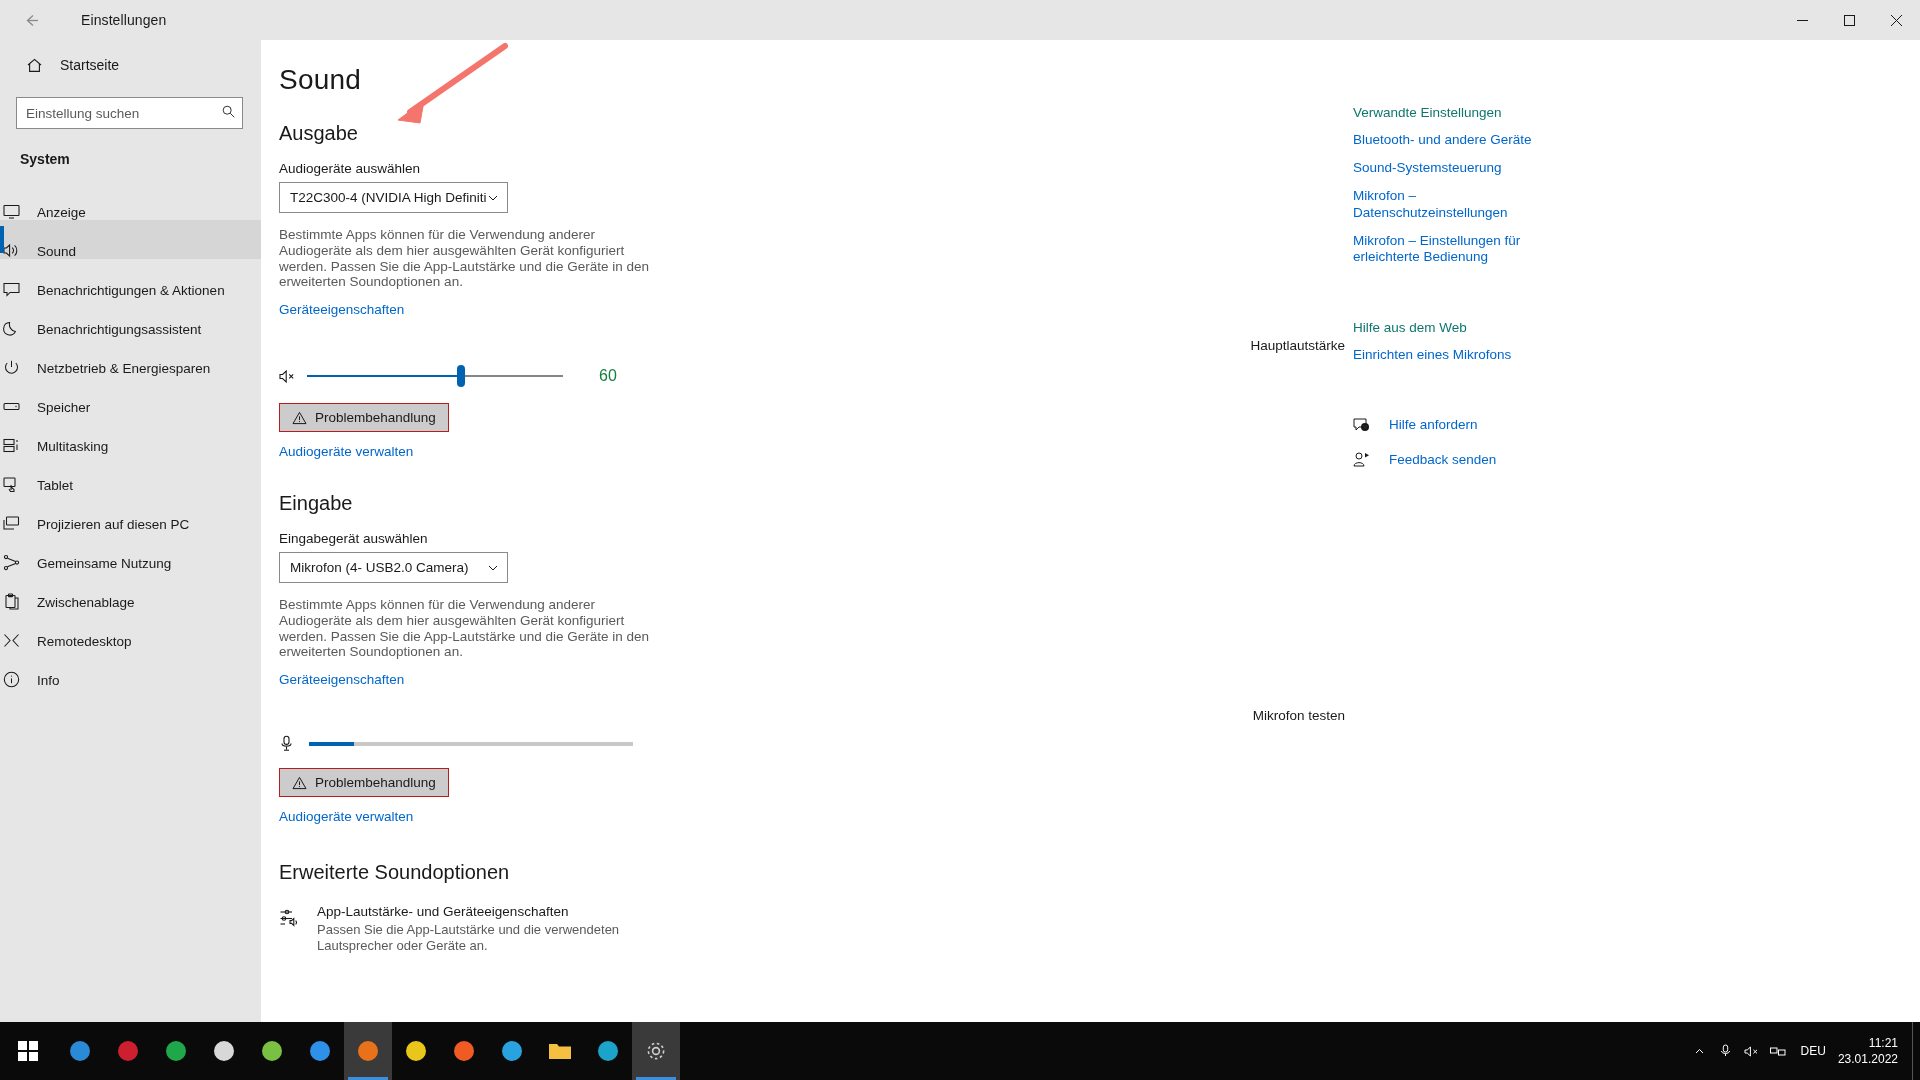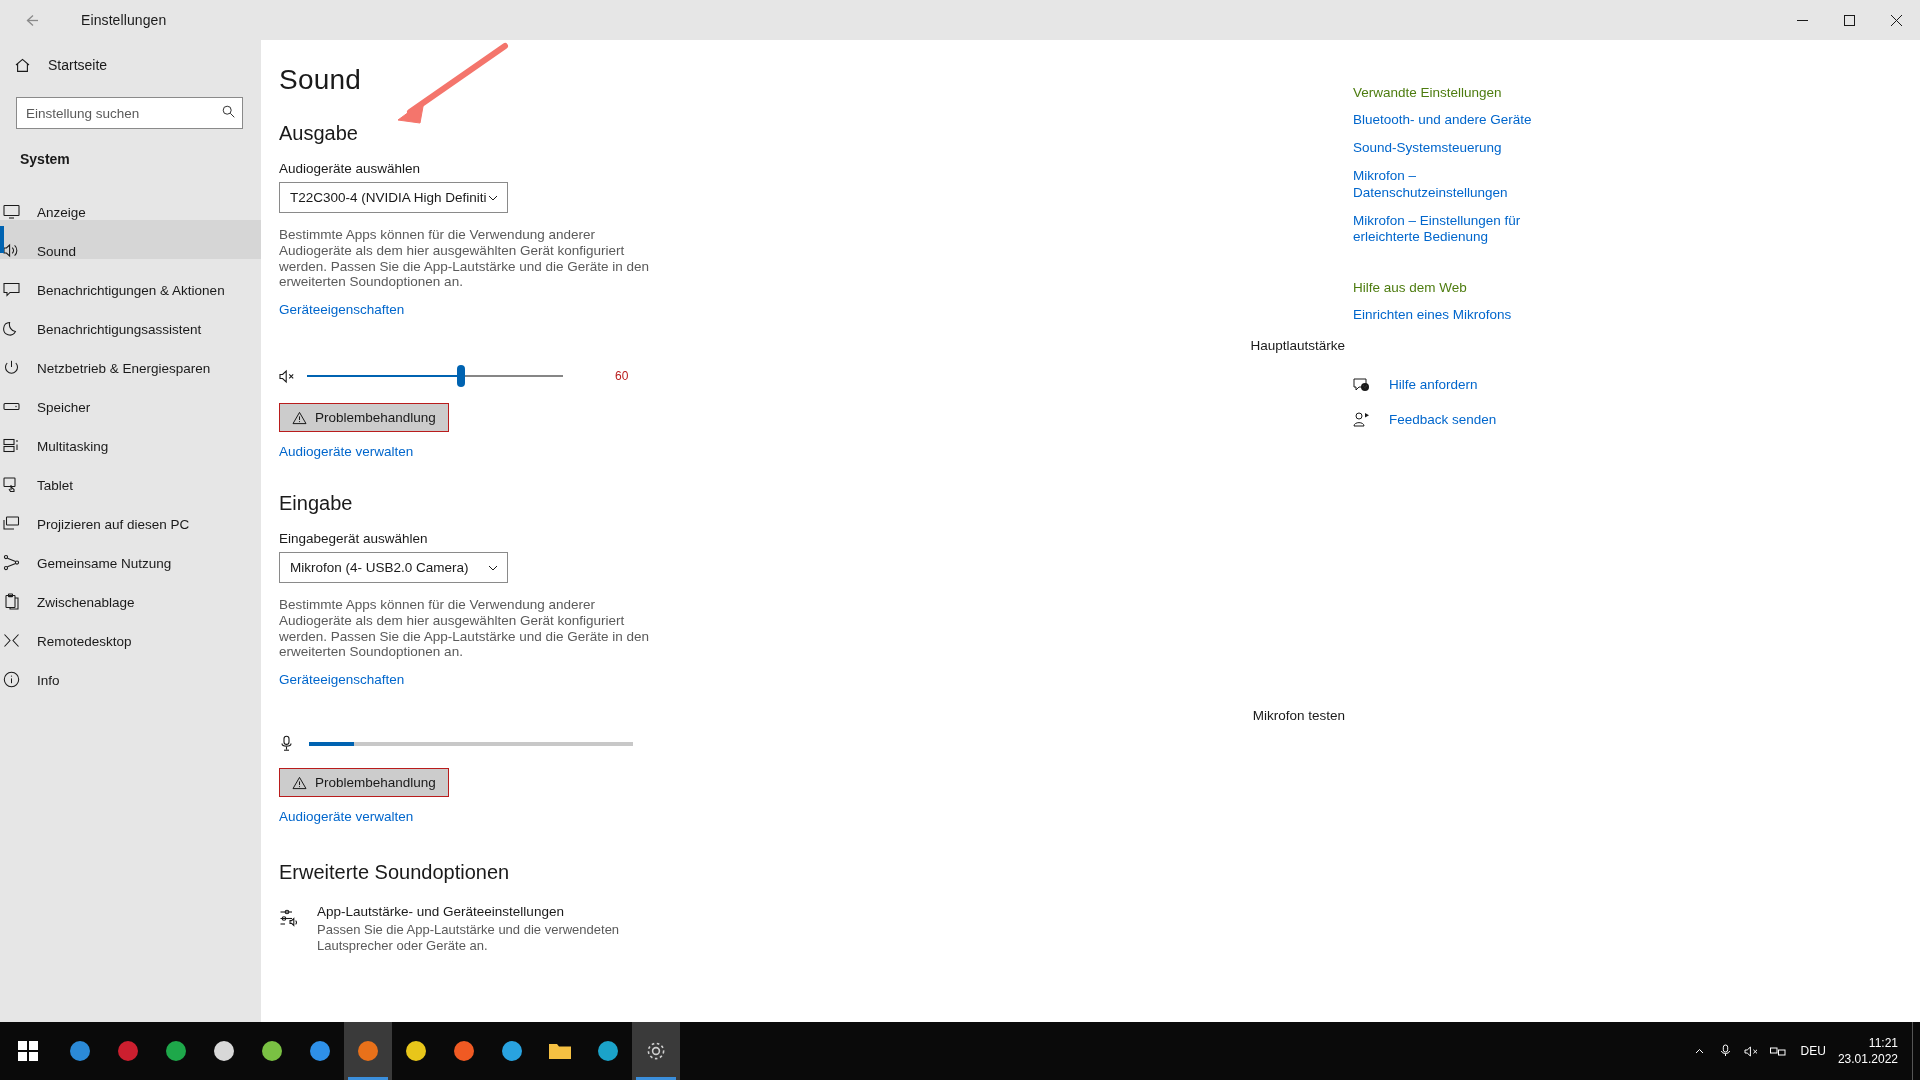--- a/index.html
+++ b/index.html
@@ -33,21 +33,21 @@
     width: 47px; height: 40px; display: flex; align-items: center; justify-content: center;
     color: #1a1a1a;
   }
 
   
   .sidebar {
     position: absolute; top: 40px; left: 0; width: 261px; height: 982px;
     background: #e6e6e6;
   }
   .home-row {
-    display: flex; align-items: center; height: 40px; margin-top: 5px; padding-left: 14px;
+    display: flex; align-items: center; height: 40px; margin-top: 5px; padding-left: 26px;
   }
   .home-row .ic { width: 30px; display: flex; align-items: center; color: #1a1a1a; }
   .home-row .lbl { font-size: 14px; color: #1a1a1a; margin-left: 4px; }
 
   .search-wrap {
     margin: 12px 18px 0 16px; height: 32px; position: relative;
     background: #ffffff; border: 1px solid #8a8a8a;
     display: flex; align-items: center;
   }
   .search-wrap input {
@@ -111,21 +111,21 @@
   .slider {
     position: relative; width: 256px; height: 22px; margin-left: 4px;
     display: flex; align-items: center;
   }
   .slider .track { position: absolute; left: 0; right: 0; height: 2px; background: #868686; }
   .slider .fill { position: absolute; left: 0; height: 2px; background: var(--accent, #0063b1); }
   .slider .thumb {
     position: absolute; width: 8px; height: 22px; border-radius: 4px;
     background: var(--accent, #0063b1); transform: translateX(-4px);
   }
-  .slider-value { font-size: 12px; color: #b91c1c; margin-left: 52px; }
+  .slider-value { font-size: 16px; color: #15803d; margin-left: 36px; }
 
   .meter-row { display: flex; align-items: center; margin-top: 12px; }
   .meter {
     position: relative; width: 324px; height: 4px; margin-left: 6px;
   }
   .meter .track { position: absolute; inset: 0; background: #c8c8c8; }
   .meter .fill { position: absolute; left: 0; top: 0; bottom: 0; background: var(--accent, #0063b1); }
 
   .btn {
     margin-top: 16px; height: 29px; min-width: 148px;
@@ -138,21 +138,21 @@
   .adv-row { display: flex; align-items: flex-start; margin-top: 20px; }
   .adv-row .ic { width: 38px; min-width: 38px; color: #1a1a1a; padding-top: 3px; }
   .adv-title { font-size: 13.5px; color: #1a1a1a; }
   .adv-desc { font-size: 13px; color: #5a5a5a; line-height: 1.2; margin-top: 3px; max-width: 320px; }
 
   
   .rail {
     position: absolute; top: 40px; left: 1345px; width: 575px; height: 982px;
     background: #fff; padding: 45px 0 0 8px;
   }
-  .rail-head { font-size: 13.5px; color: #4d7c0f; }
+  .rail-head { font-size: 13.5px; color: #0f766e; margin-top: 20px; }
   .rail-link {
     display: block; font-size: 13.5px; color: #0066cc; margin-top: 12px;
     line-height: 1.2; max-width: 210px; text-decoration: none; cursor: pointer;
   }
   .rail-gap { height: 35px; }
   .rail-foot-row { display: flex; align-items: center; margin-top: 18px; }
   .rail-foot-row .ic { width: 24px; color: #1a1a1a; display: flex; }
   .rail-foot-row .lbl { font-size: 13.5px; color: #0066cc; margin-left: 12px; }
 
   
@@ -463,21 +463,21 @@
           <path d="M1.5 5 H13"></path>
             <circle cx="8" cy="5" r="1.8"></circle>
           <path d="M1.5 11.5 H13"></path>
             <circle cx="5" cy="11.5" r="1.8"></circle>
           <path d="M1.5 17 H6"></path>
           <path d="M11 13.6 H12.6 L14.8 11.6 V18.4 L12.6 16.4 H11 Z"></path>
           <path d="M16.6 13.6 C17.8 14.7 17.8 16.2 16.6 17.3"></path>
         </svg>
       </span>
       <div>
-        <div class="adv-title">App-Lautstärke- und Geräteeinstellungen</div>
+        <div class="adv-title">App-Lautstärke- und Geräteeigenschaften</div>
         <div class="adv-desc">Passen Sie die App-Lautstärke und die verwendeten Lautsprecher oder Geräte an.</div>
       </div>
     </div>
   </div>
 
   <div class="rail">
     <div class="rail-head">Verwandte Einstellungen</div>
     <div>
         <a class="rail-link">Bluetooth- und andere Geräte</a>
         <a class="rail-link">Sound-Systemsteuerung</a>

